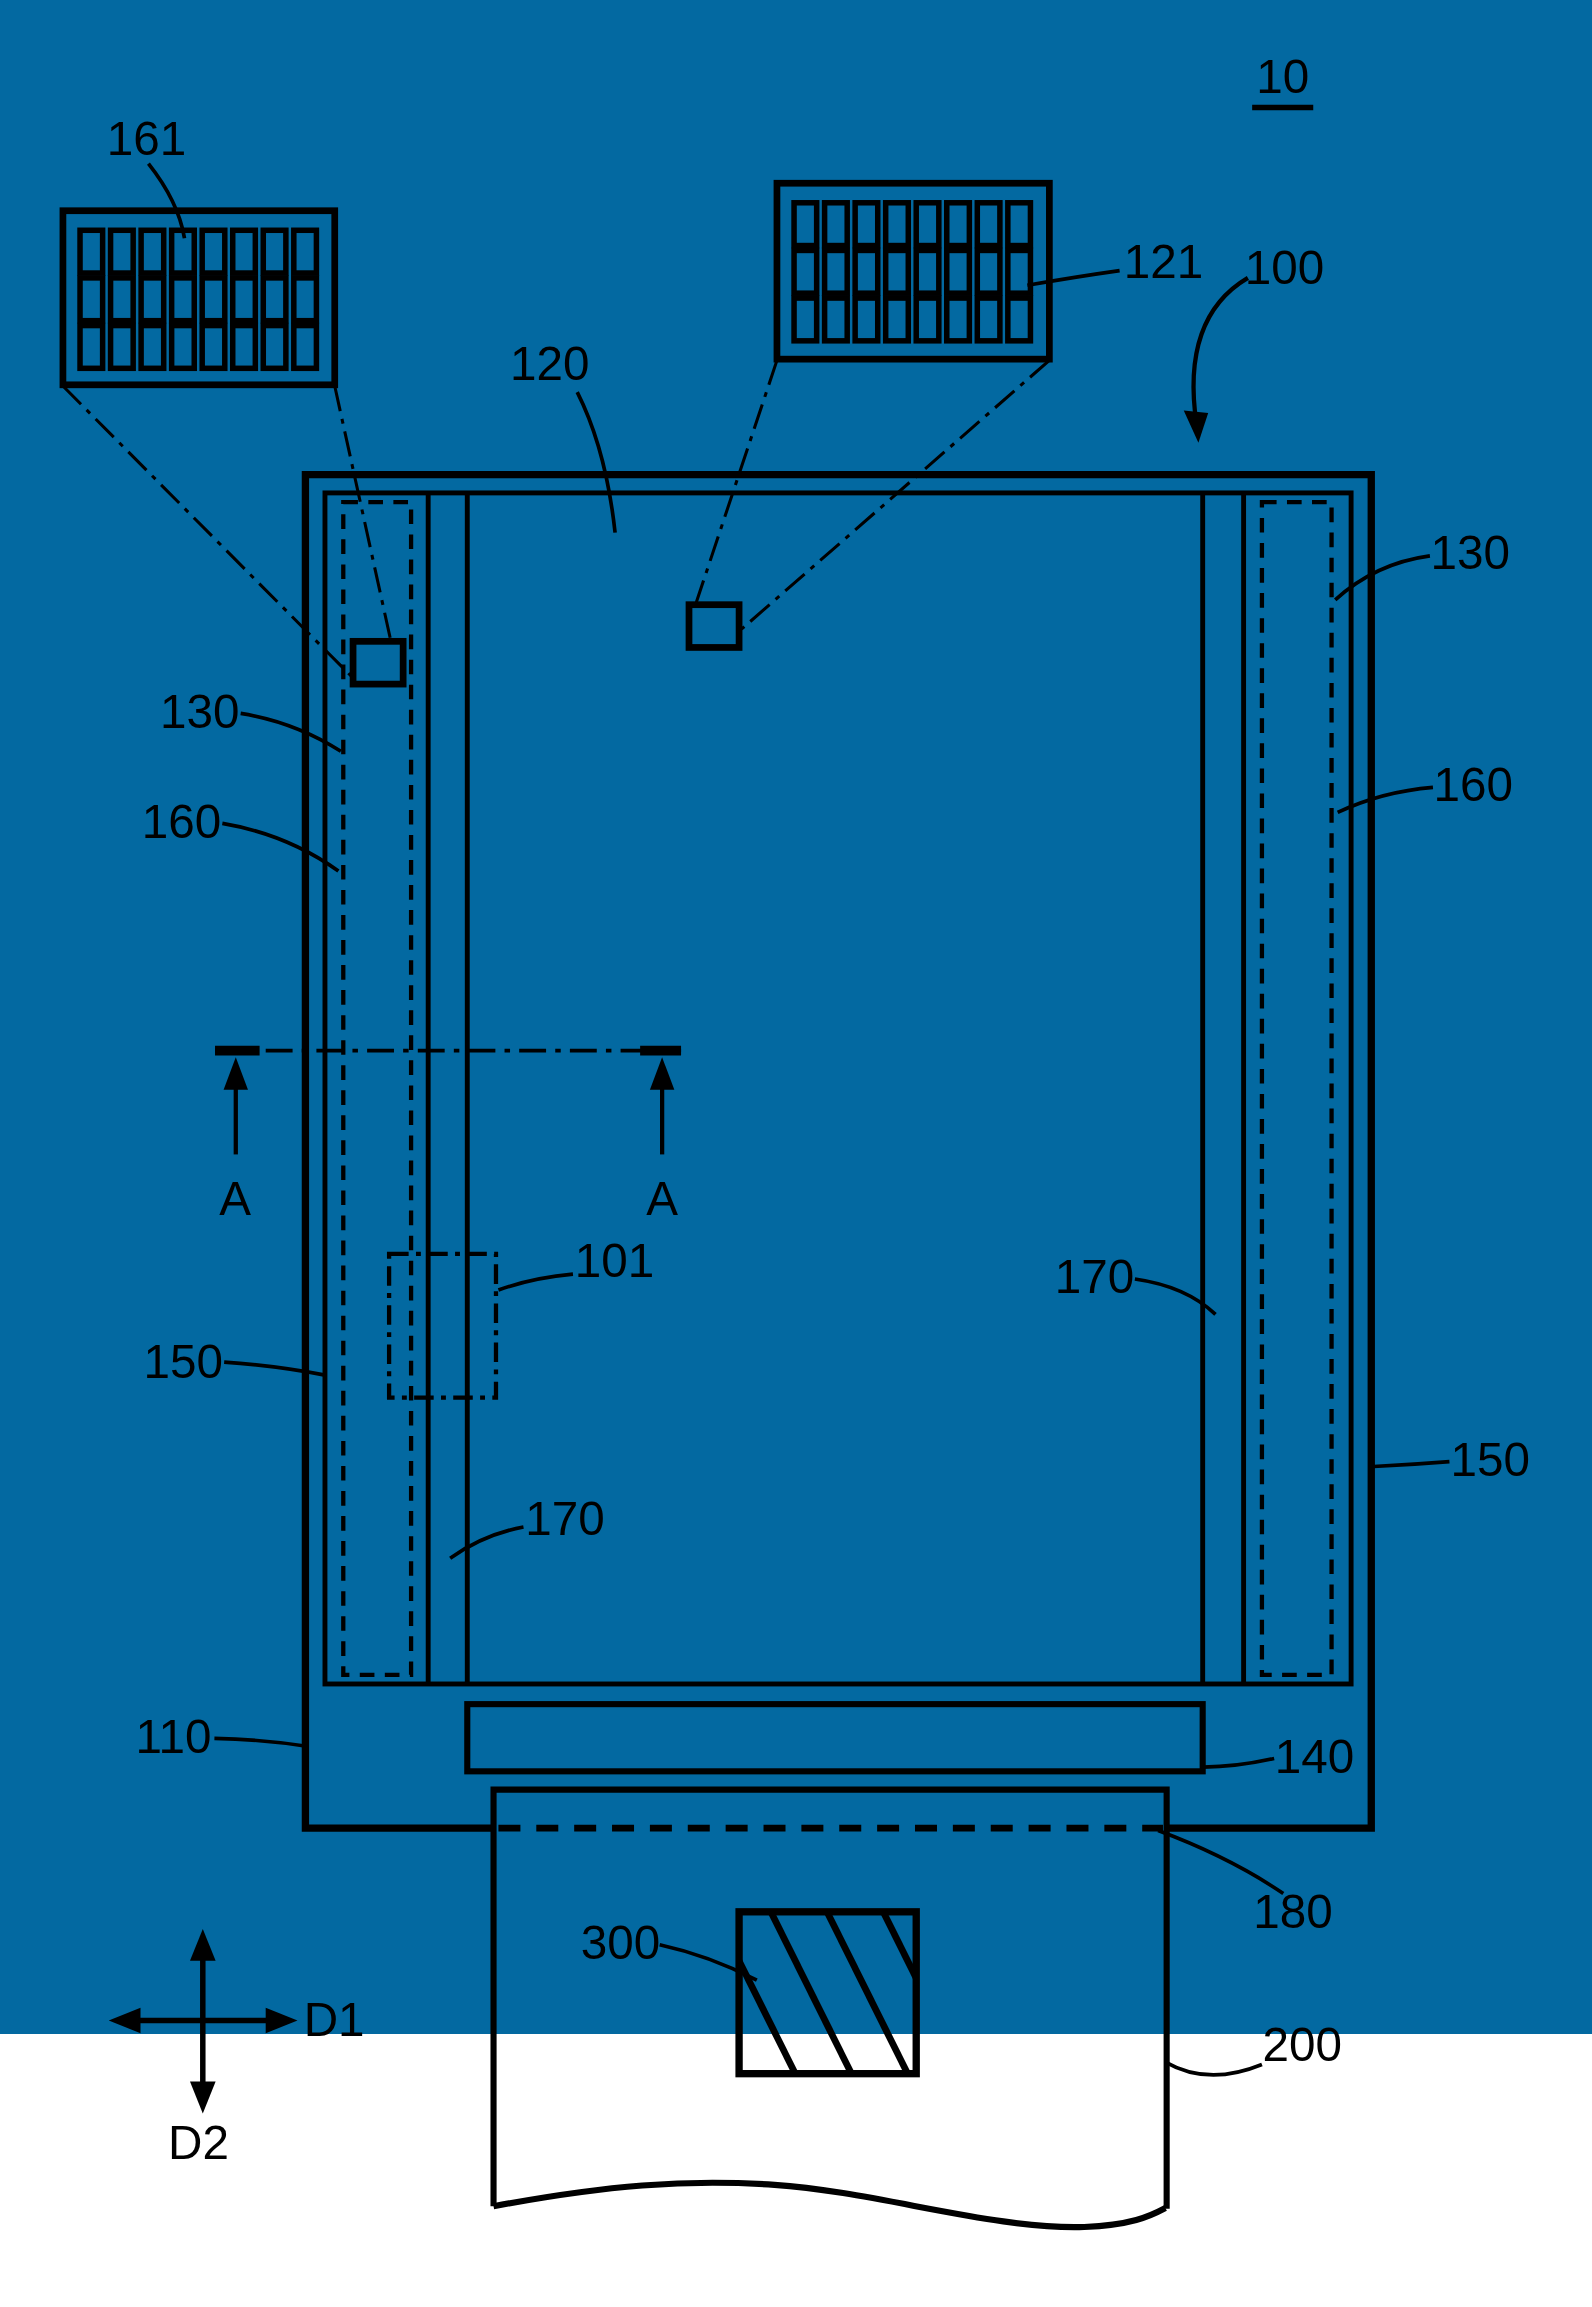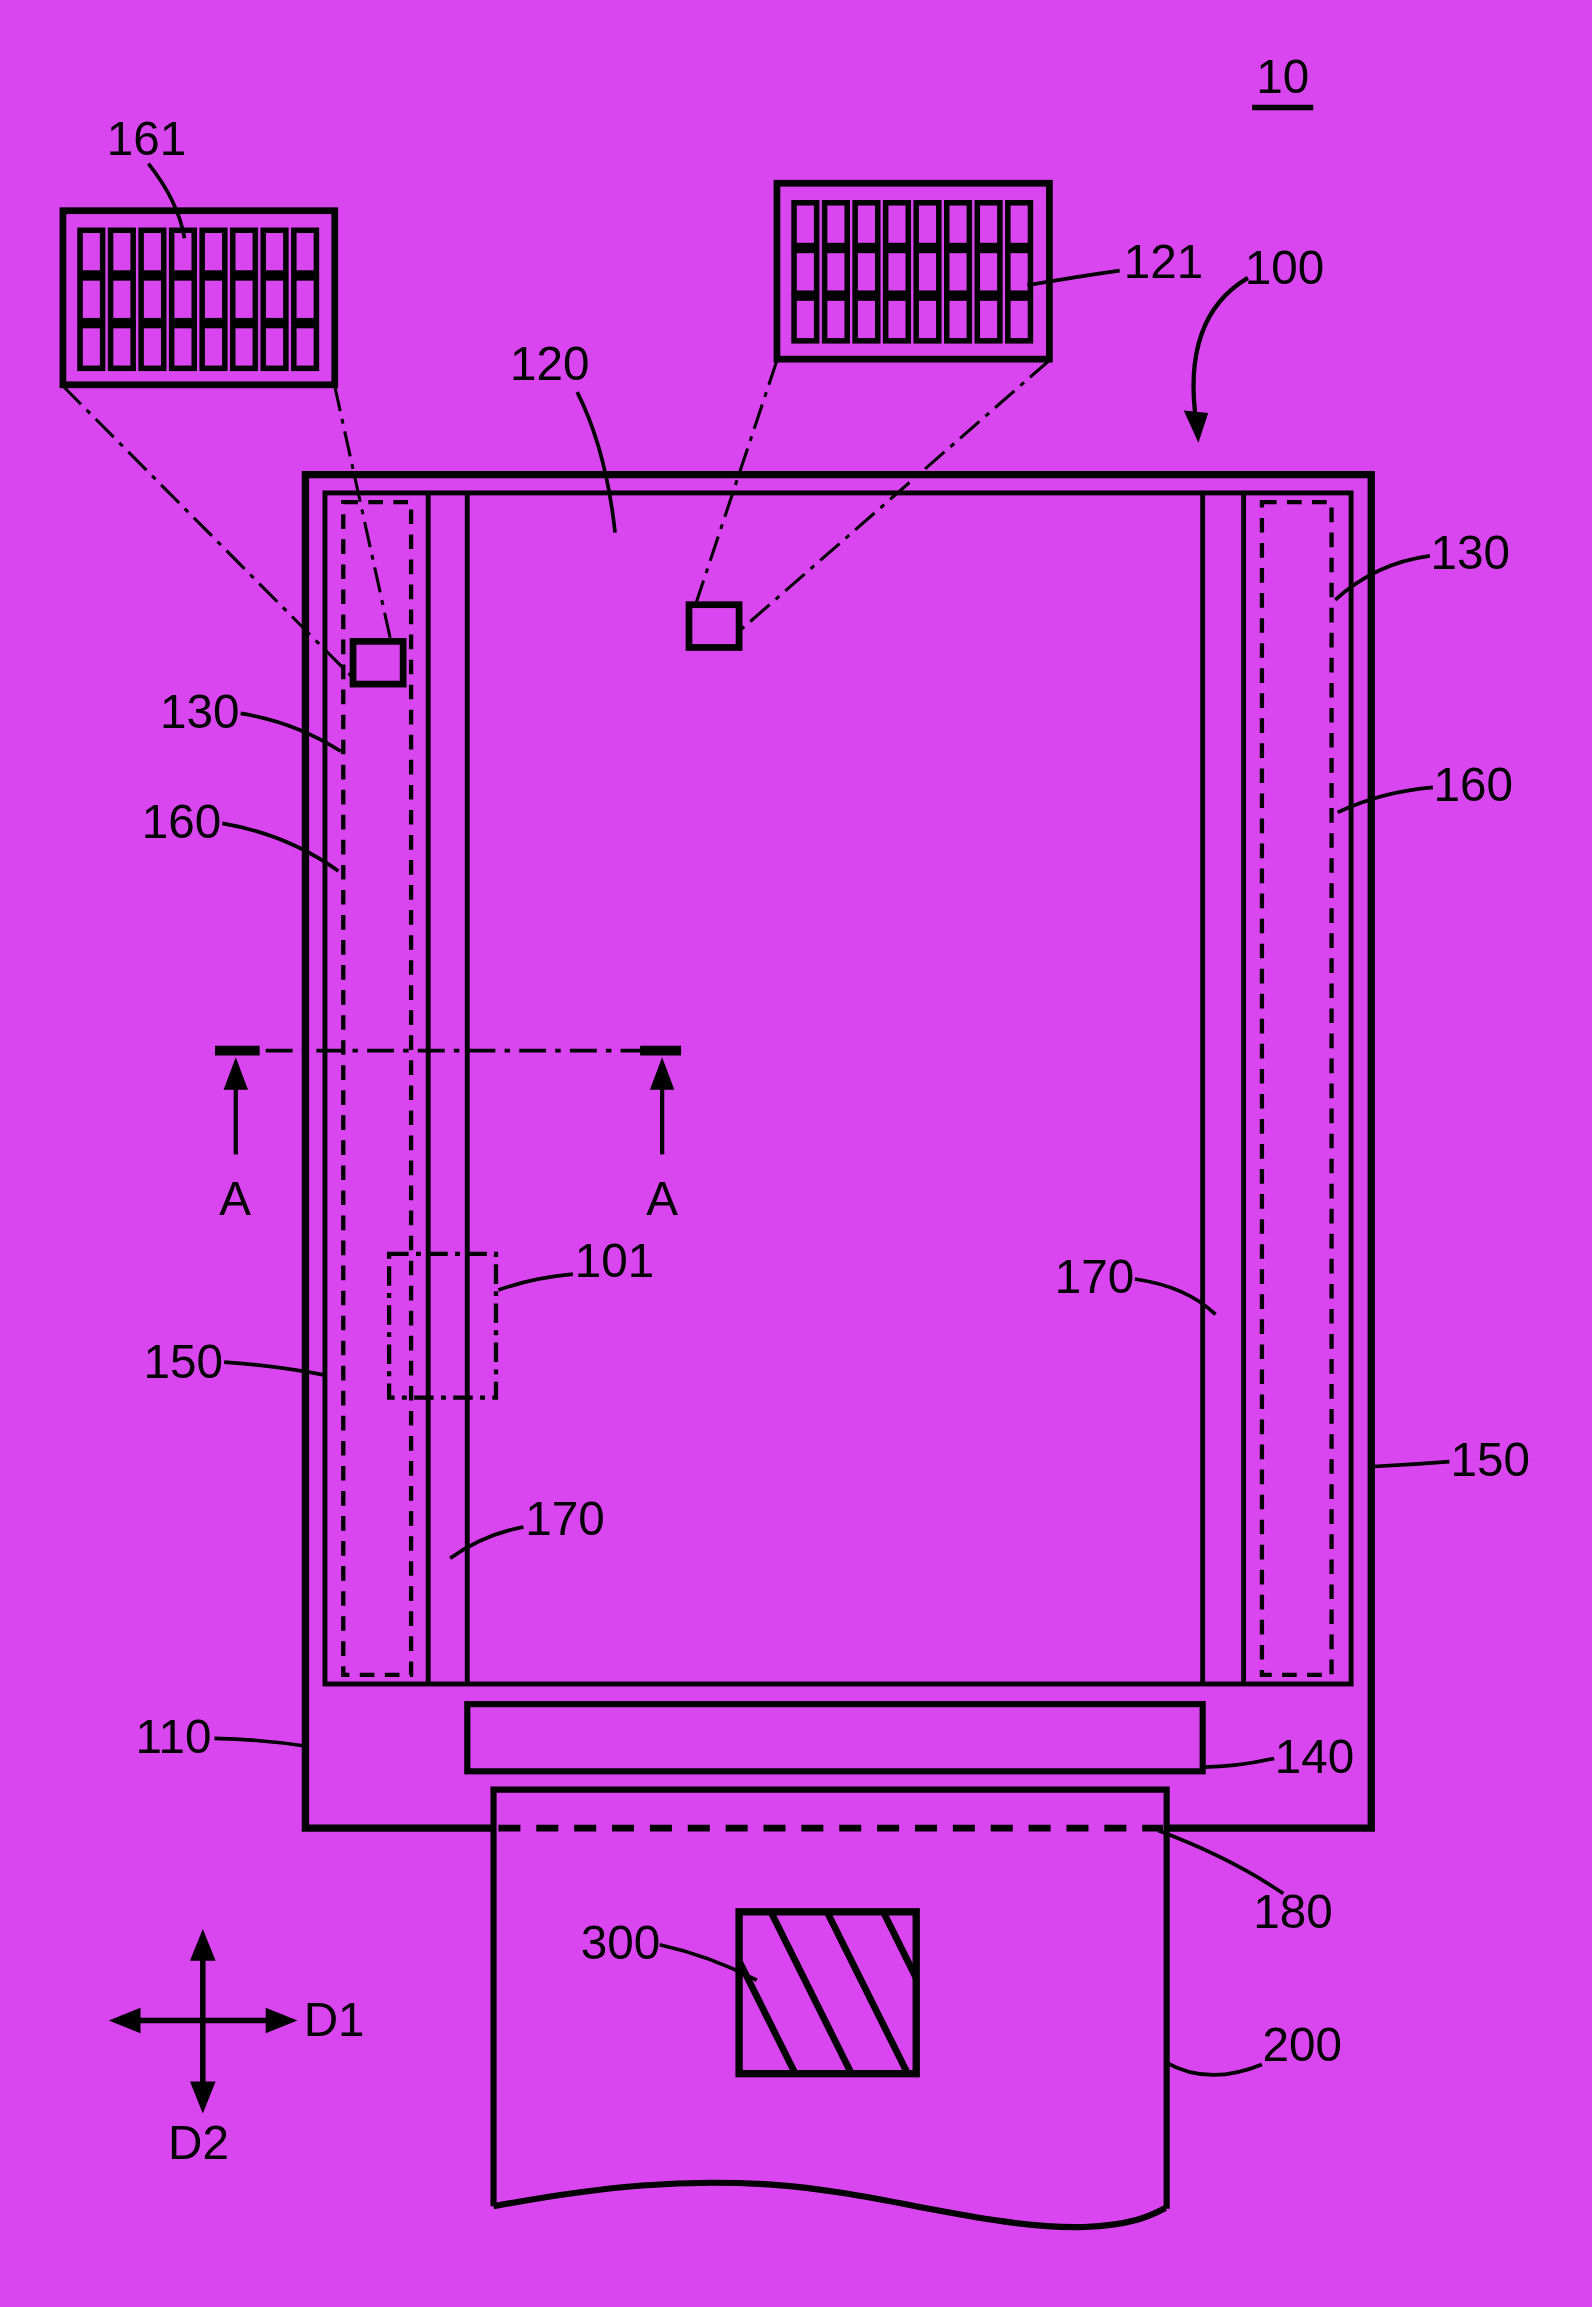--- a/index.html
+++ b/index.html
@@ -6,22 +6,22 @@
     margin: 0;
     padding: 0;
     background: #ffffff;
     width: 1593px;
     height: 2307px;
     font-family: "Liberation Sans", sans-serif;
   }
   #figure-wrap {
     position: relative;
     width: 1593px;
-    height: 2307px;
-    background: #d946ef;
+    height: 2034px;
+    background: #0369a1;
   }
   svg {
     display: block;
     width: 1593px;
     height: 2307px;
   }
   text {
     font-family: "Liberation Sans", sans-serif;
     fill: #000000;
     font-size: 78px;

